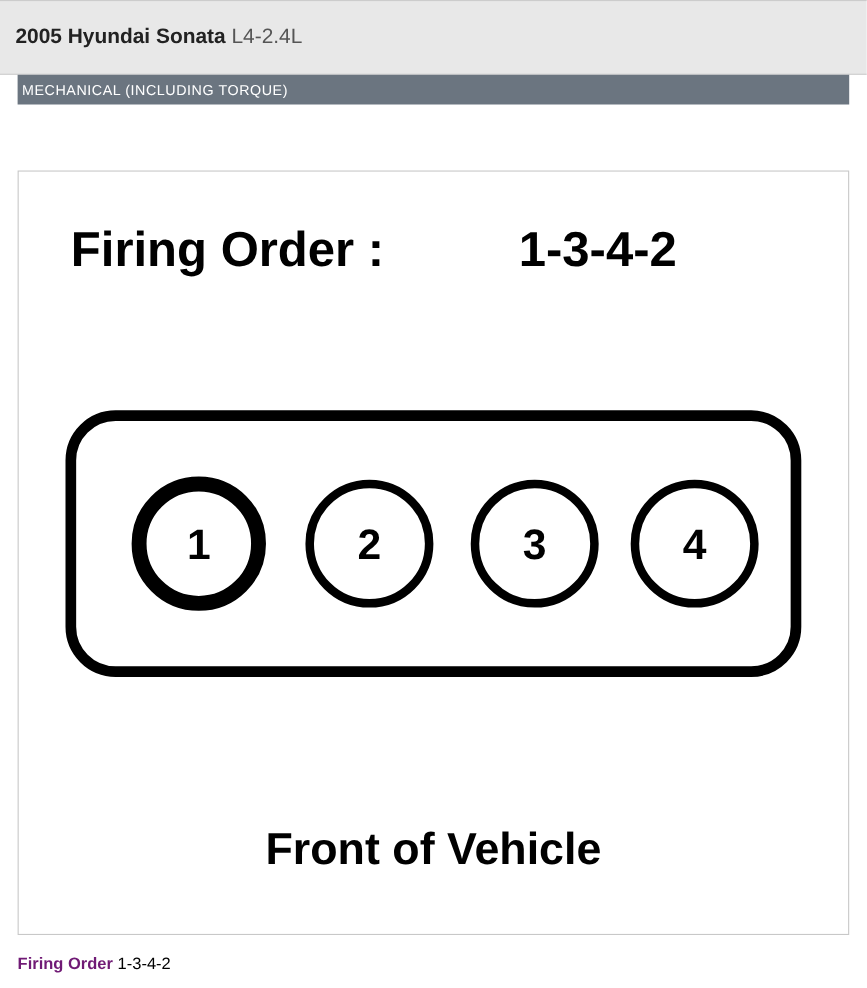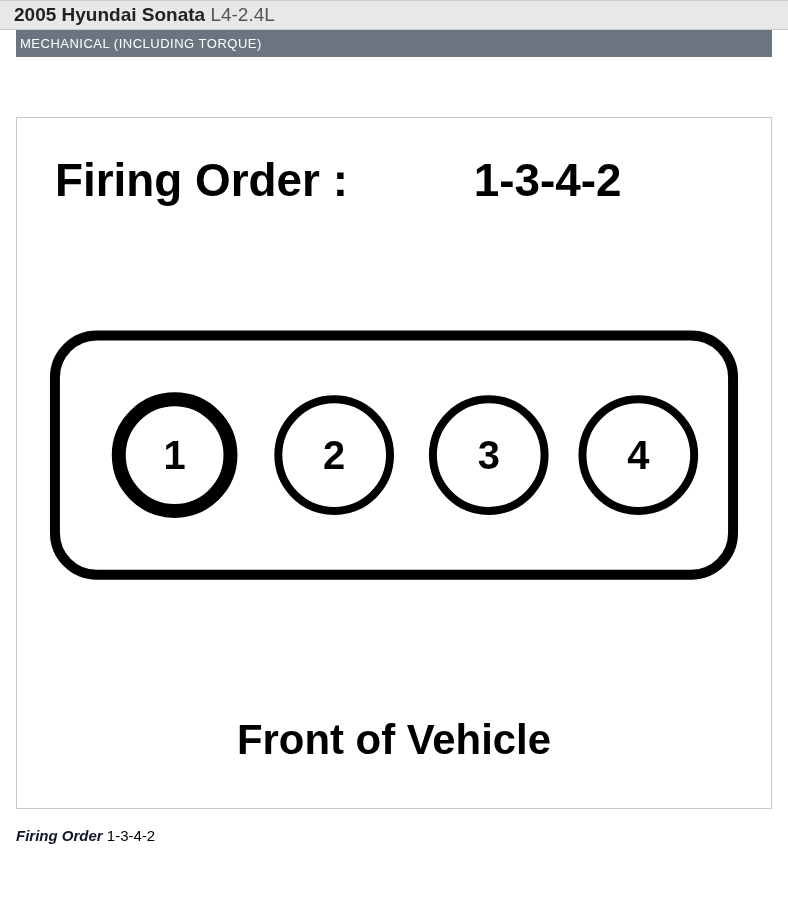--- a/index.html
+++ b/index.html
@@ -5,40 +5,40 @@
   * { box-sizing: border-box; margin: 0; padding: 0; }
   body {
     font-family: Arial, Helvetica, sans-serif;
     background: #fff;
     width: 788px;
   }
   .header-bar {
     background: #e8e8e8;
     border-top: 1px solid #ccc;
     border-bottom: 1px solid #ccc;
-    padding: 3px 14px;
+    padding: 22px 14px;
     font-size: 19px;
     color: #333;
   }
   .header-bar .model-bold { font-weight: 700; color: #222; }
   .header-bar .engine { font-weight: 400; color: #555; }
   .section-band {
     background: #6b7580;
     color: #fff;
     font-size: 13px;
     letter-spacing: 0.5px;
     padding: 6px 4px;
     margin: 0 16px 0 16px;
     font-weight: 400;
   }
   .diagram-frame {
     margin: 60px 16px 0 16px;
     border: 1px solid #c8c8c8;
     background: #fff;
-    padding: 0;
+    padding: 10px;
   }
   .diagram-svg-wrap {
     padding: 18px 18px 10px 18px;
   }
   .fig-footer {
     display: flex;
     justify-content: space-between;
     align-items: center;
     padding: 6px 10px 10px 10px;
     font-size: 15px;
@@ -51,21 +51,21 @@
     cursor: pointer;
   }
   .fig-footer .ic {
     width: 15px; height: 13px; display:inline-block;
   }
   .caption-line {
     margin: 18px 16px 0 16px;
     font-size: 15px;
     color: #000;
   }
-  .caption-line .lbl { color: #0f172a; font-weight: 700; font-style: italic; }
+  .caption-line .lbl { color: #701a75; font-weight: 700; }
   
   .t-title { font: 700 46px Arial, sans-serif; }
   .t-front { font: 700 42px Arial, sans-serif; }
   .t-cyl   { font: 700 40px Arial, sans-serif; }
 </style>
 </head>
 <body>
 
 <div class="header-bar">
   <span class="model-bold">2005 Hyundai Sonata</span>

